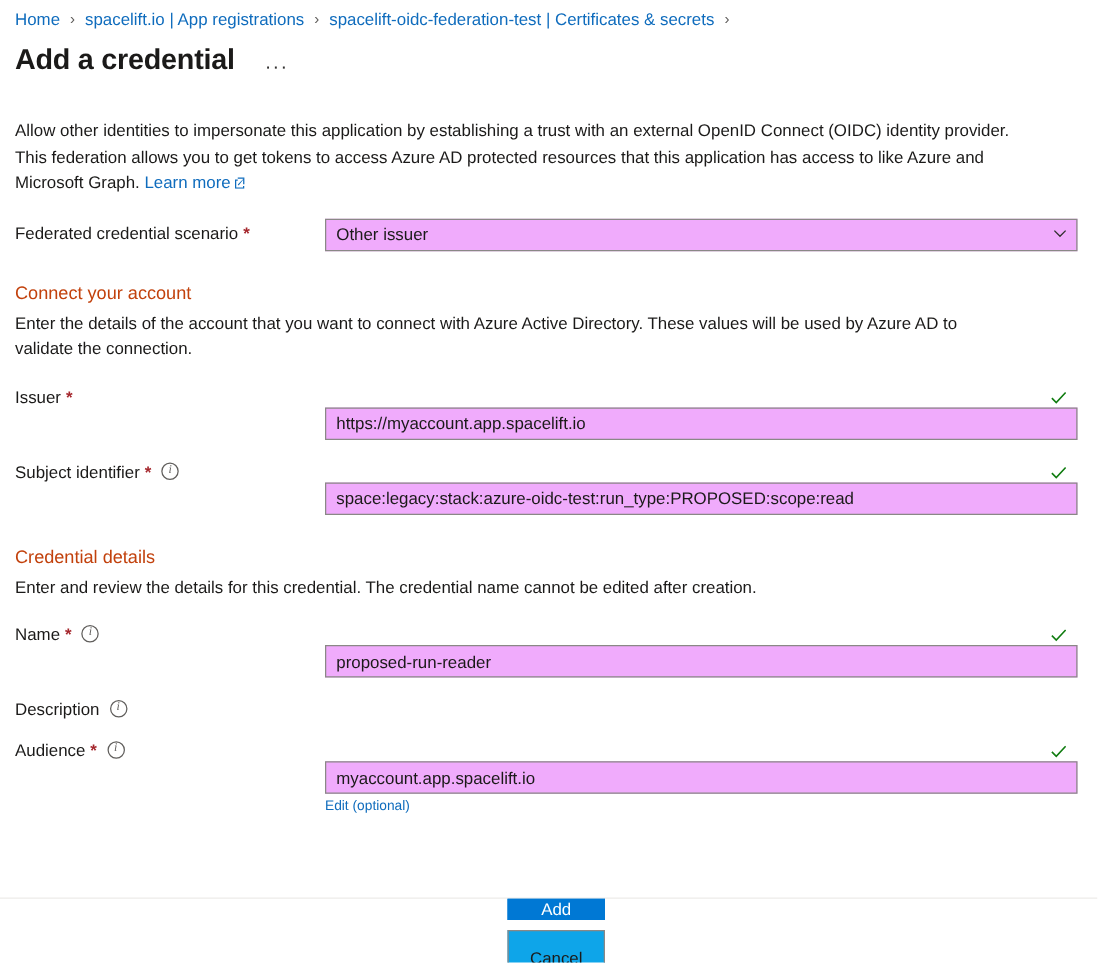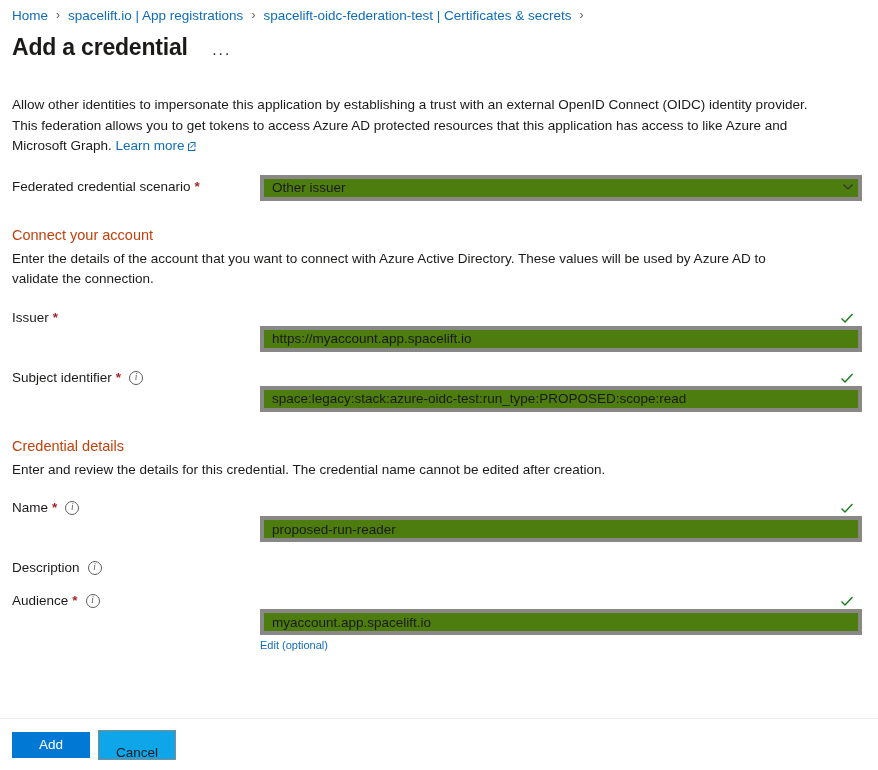--- a/index.html
+++ b/index.html
@@ -86,21 +86,21 @@
     align-items: flex-start;
     margin-bottom: 14px;
   }
   .field-label {
     width: 248px;
     flex: 0 0 248px;
     padding-top: 4px;
     font-size: 13.5px;
     color: #1b1a19;
     display: flex;
-    align-items: flex-end;
+    align-items: flex-start;
   }
   .req { color: #a4262c; margin-left: 4px; font-weight: bold; }
   .info-icon {
     display: inline-flex;
     align-items: center;
     justify-content: center;
     width: 14px;
     height: 14px;
     border: 1px solid #605e5c;
     border-radius: 50%;
@@ -111,22 +111,22 @@
     font-style: italic;
     cursor: pointer;
     line-height: 1;
   }
 
   .control { flex: 1; max-width: 602px; position: relative; }
 
   .select-box, .text-box {
     width: 100%;
     height: 26px;
-    border: 4px solid #f97316;
-    background: #4d7c0f;
+    border: 1px solid #f97316;
+    background: #f0abfc;
     font-size: 13.5px;
     color: #1b1a19;
     padding: 0 28px 0 8px;
     font-family: "Liberation Sans", sans-serif;
     display: flex;
     align-items: center;
     cursor: pointer;
   }
   .select-box { border-color: #8a8886; }
   .text-box { cursor: text; }
@@ -181,20 +181,21 @@
   .footer {
     position: absolute;
     left: 0; right: 0; bottom: 0;
     height: 52px;
     border-top: 1px solid #edebe9;
     background: #ffffff;
     display: flex;
     align-items: center;
     padding-left: 12px;
     gap: 8px;
+    flex-direction: column;
   }
   .btn-primary {
     background: #0078d4;
     color: #ffffff;
     border: 1px solid #0078d4;
     height: 26px;
     min-width: 78px;
     font-size: 13.5px;
     font-family: "Liberation Sans", sans-serif;
     cursor: pointer;

